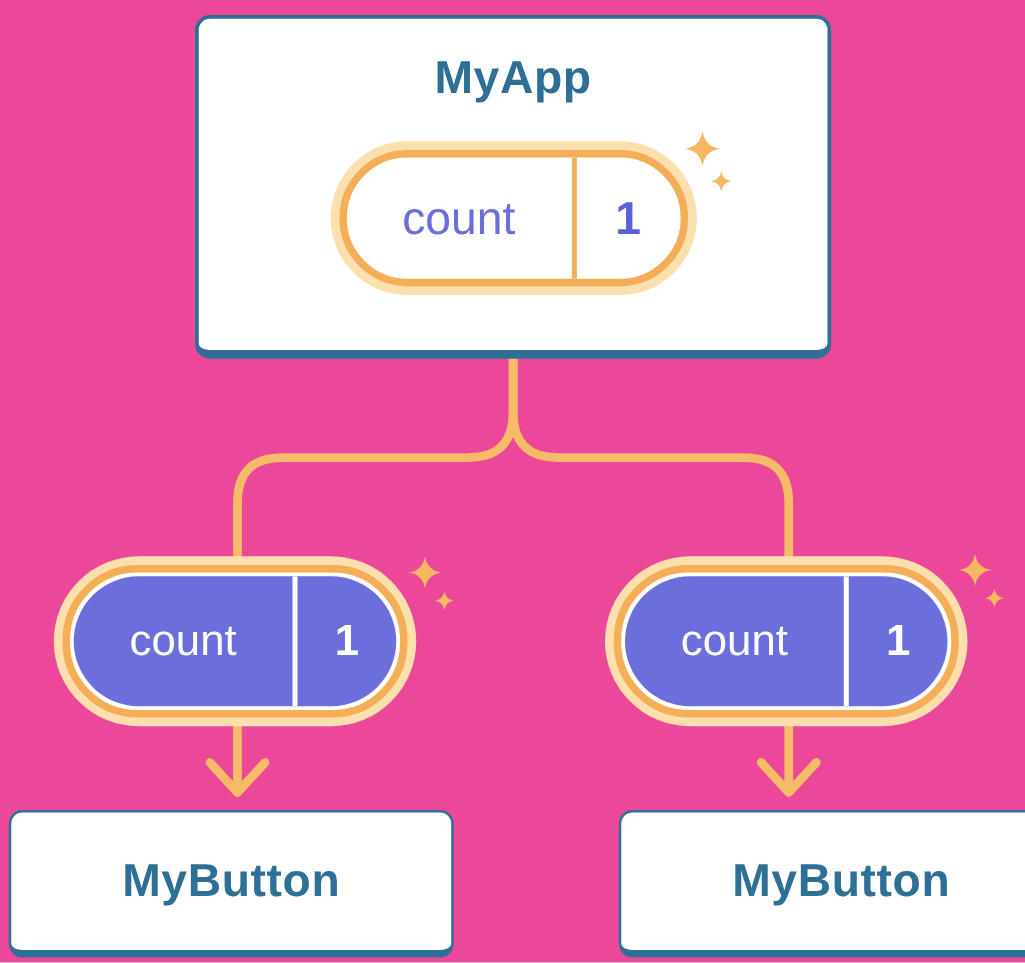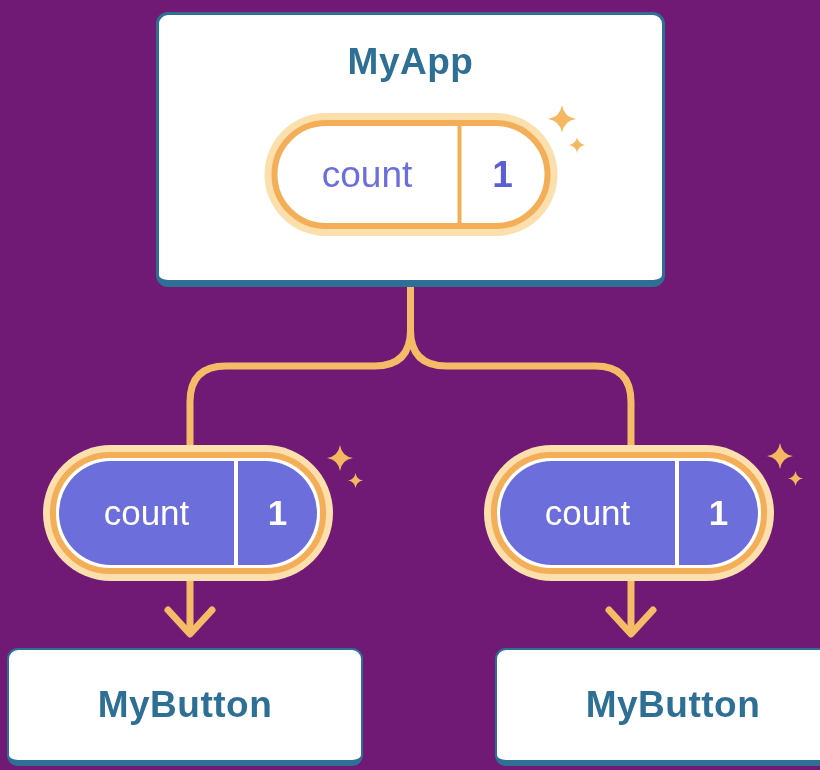--- a/index.html
+++ b/index.html
@@ -1,17 +1,17 @@
 <!DOCTYPE html>
 <html><head>
 <meta charset="utf-8">
 <style>
   html,body{margin:0;padding:0;background:#ffffff;}
   .canvas{
-    position:relative;width:820px;height:770px;background:#701a75;
+    position:relative;width:820px;height:770px;background:#ec4899;
     font-family:"Liberation Sans",sans-serif;overflow:hidden;
   }
   .connector-layer{position:absolute;left:0;top:0;z-index:1;}
 
   
   .card{
     position:absolute;background:#ffffff;box-sizing:border-box;
     border:3px solid #2E7095;border-radius:12px;z-index:2;
   }
   .card-root{left:156px;top:12px;width:509px;height:275px;border-bottom-width:7px;}

